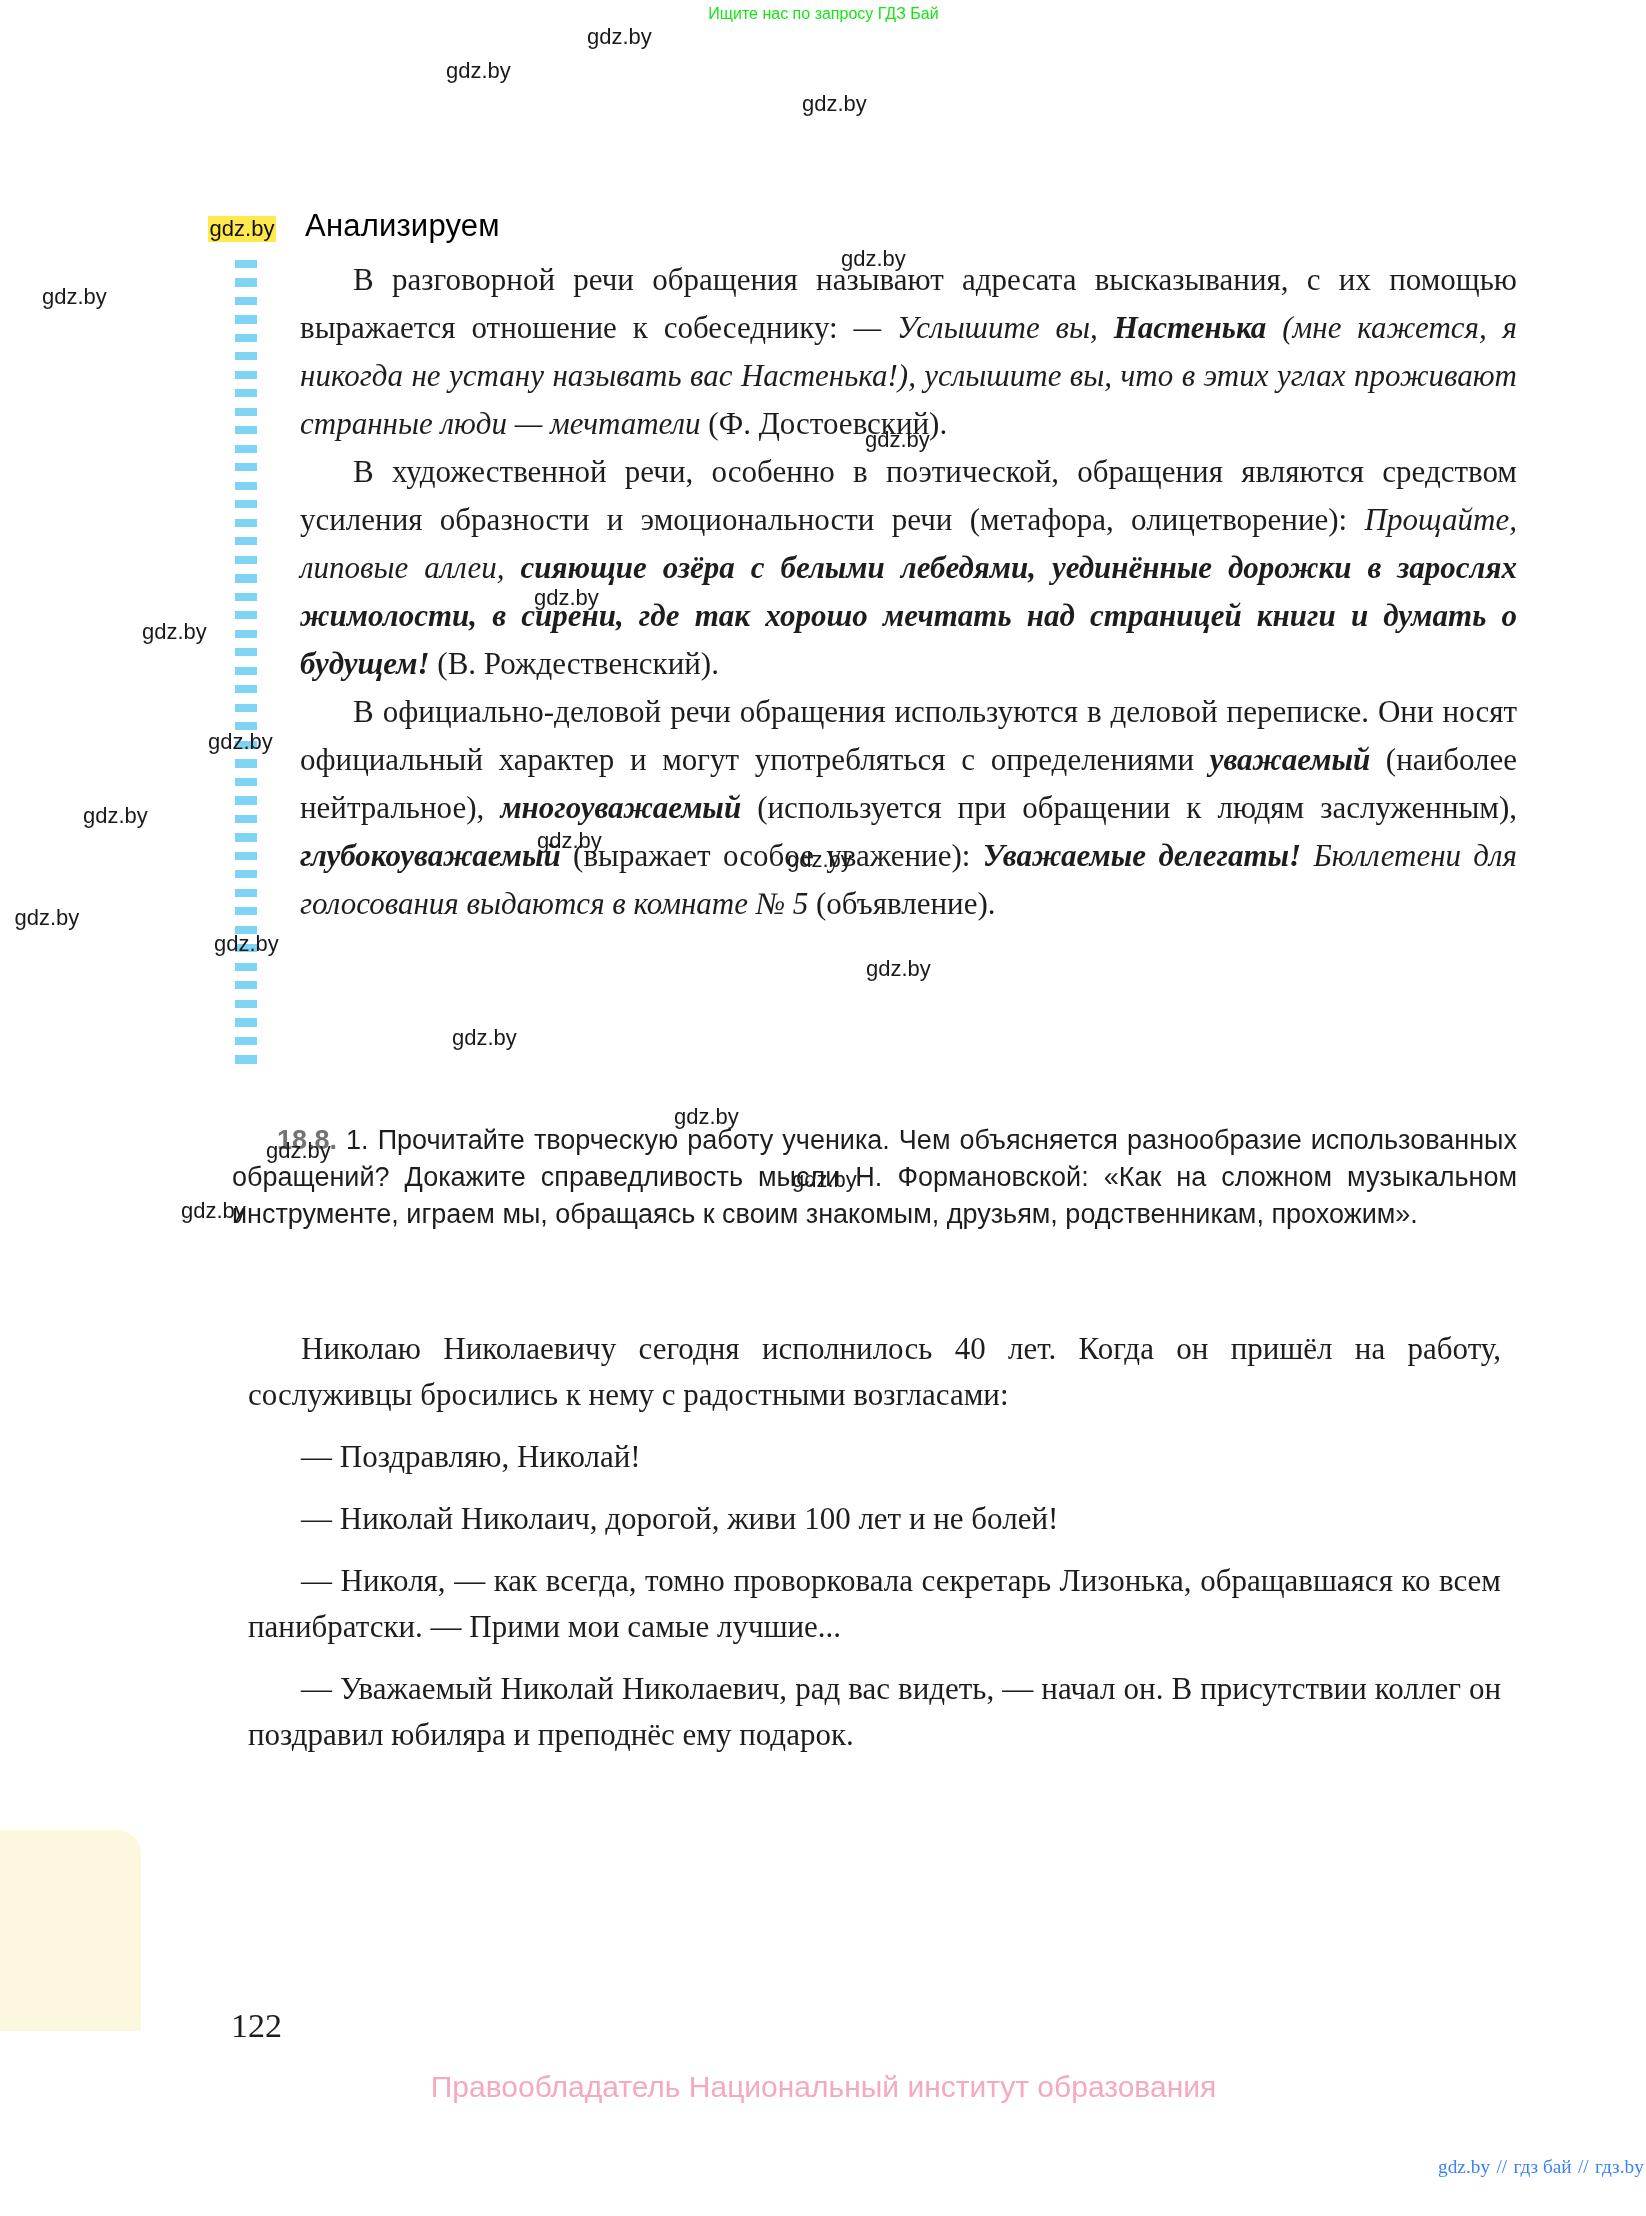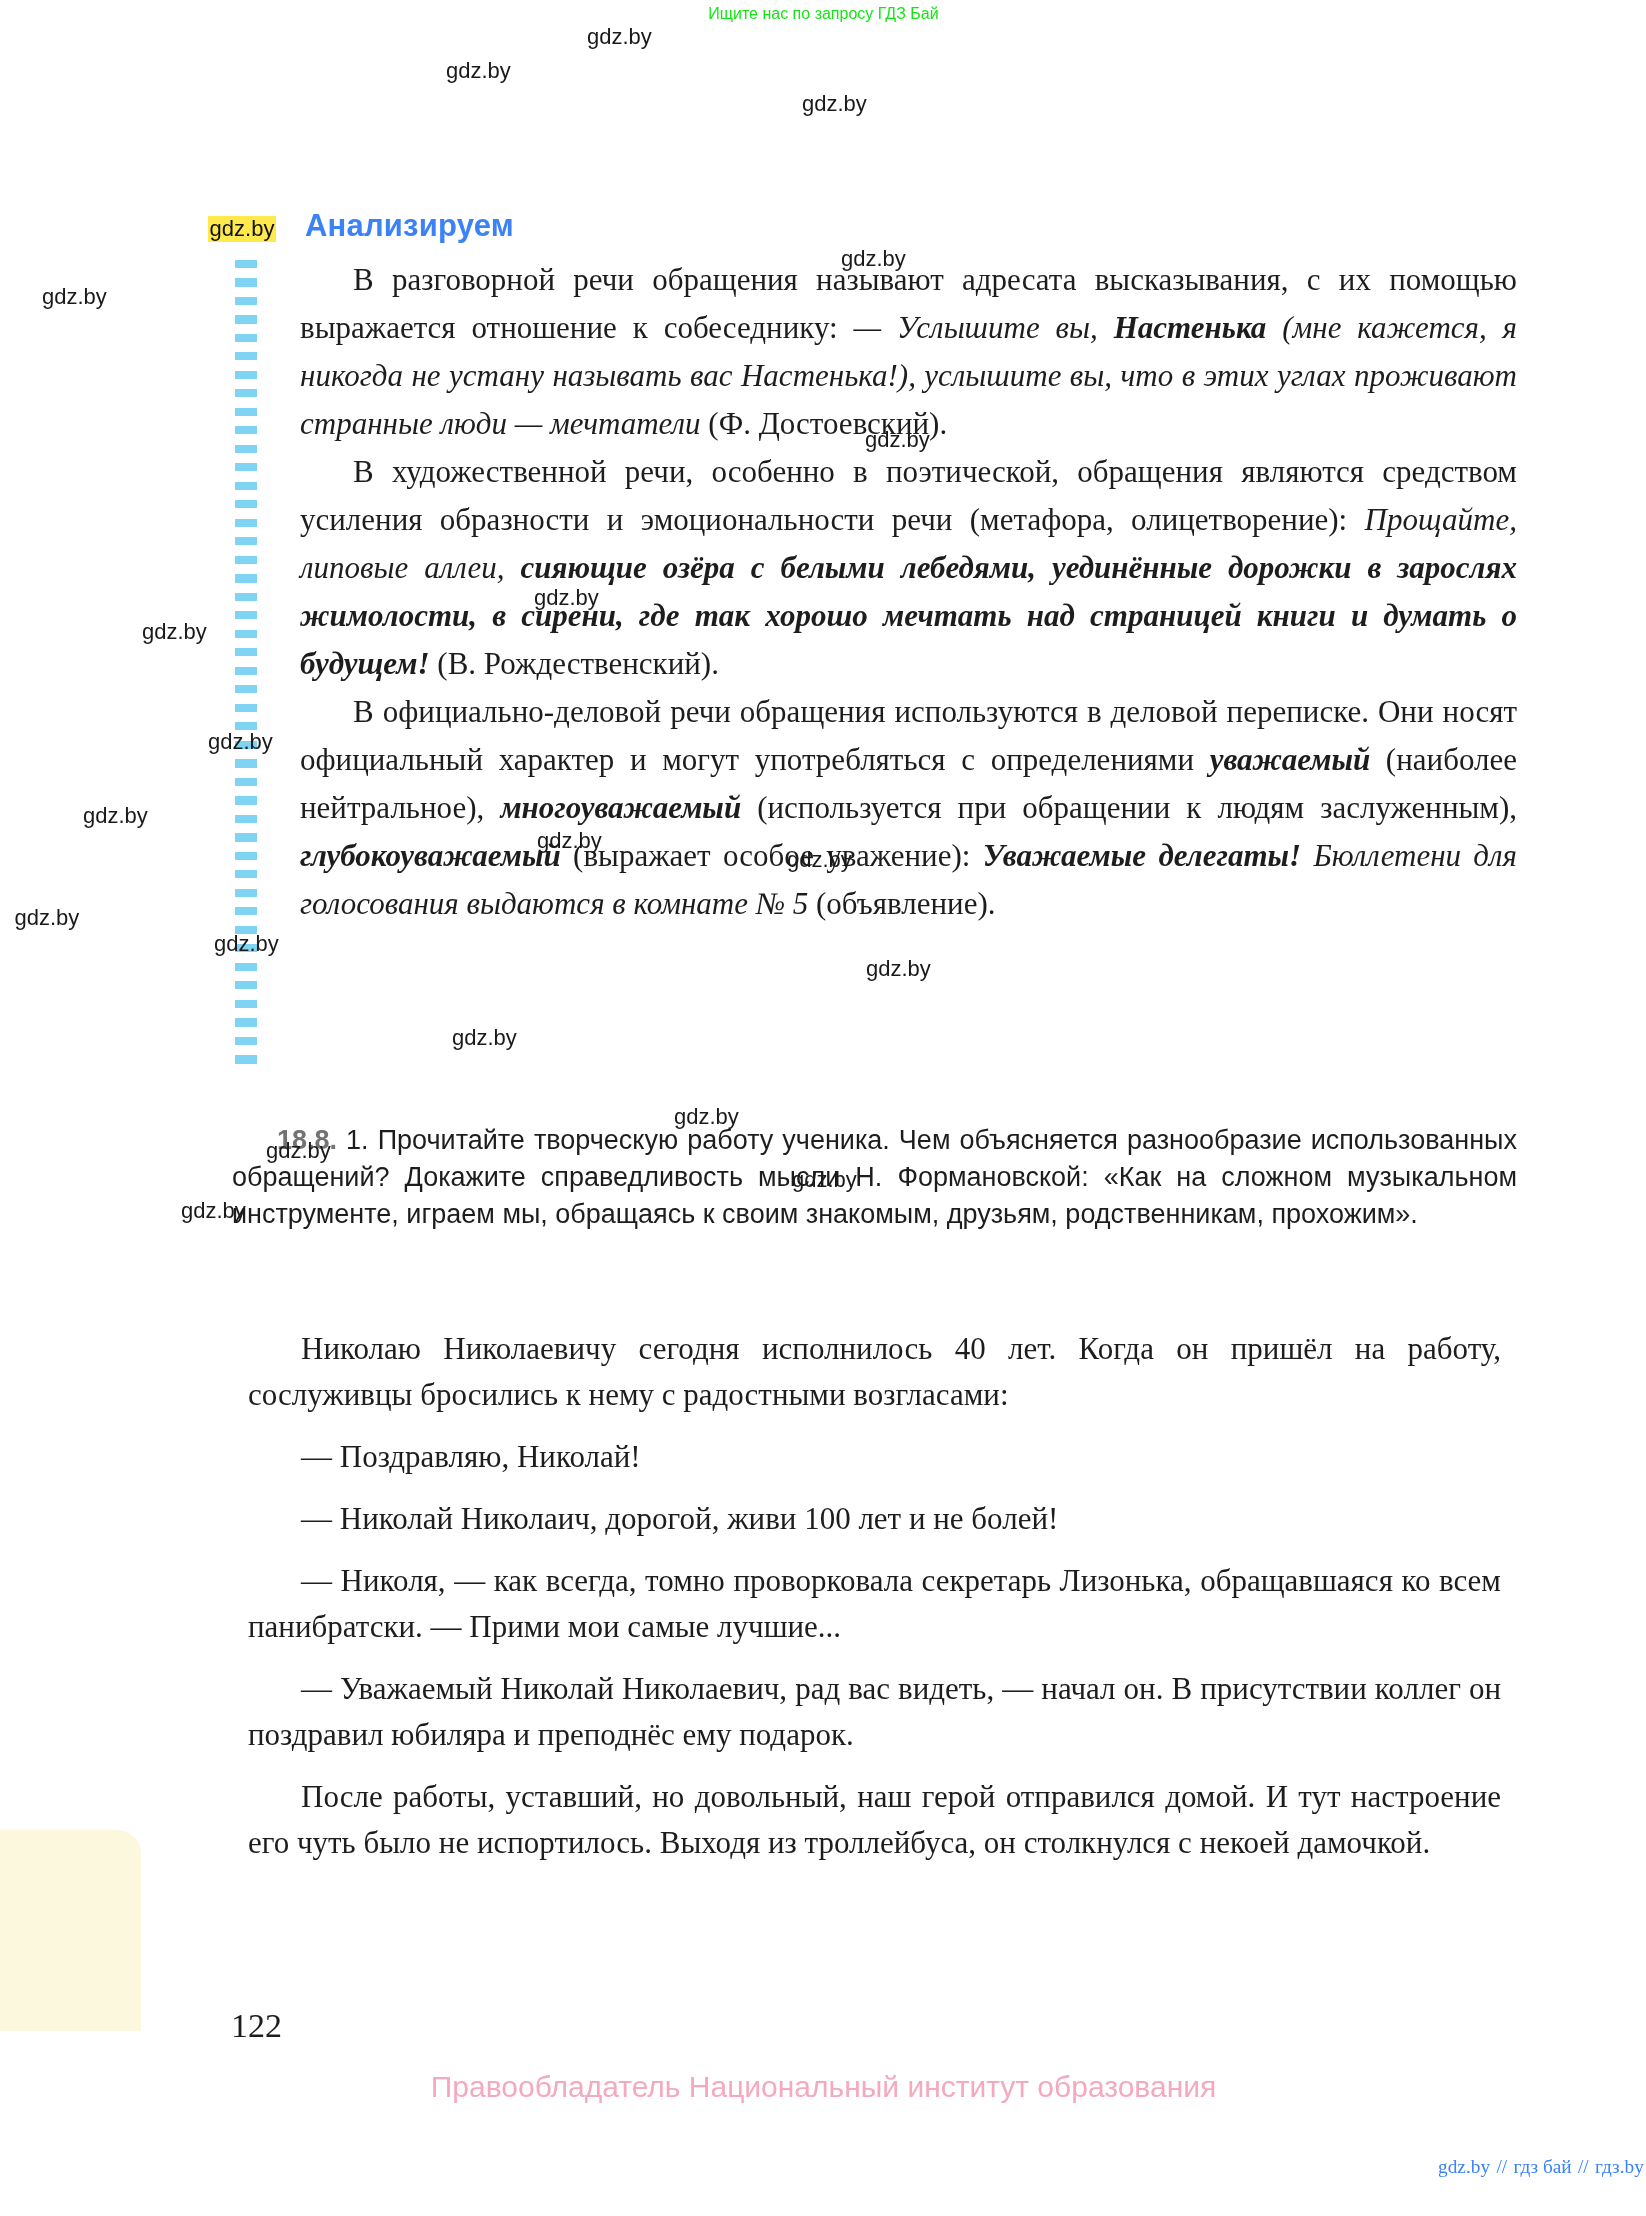--- a/index.html
+++ b/index.html
@@ -73,24 +73,23 @@
   .wm-hl {
     font-family: "Liberation Sans", sans-serif;
     font-size: 22px;
     color: #111;
     background: #ffe94d;
     padding: 0 1.6px;
   }
   .heading-title {
     font-family: "Liberation Sans", sans-serif;
     font-size: 31px;
-    color: #3b82f6;
+    color: #000000;
     margin-left: 29px;
     letter-spacing: 0.2px;
-    font-weight: bold;
   }
 
   
   .stripe-rule {
     position: absolute;
     left: 235px;
     top: 260px;
     width: 22px;
     height: 806px;
     background: repeating-linear-gradient(
@@ -227,21 +226,20 @@
   <div class="task">
     <p><span class="task-num">18.8.</span><span> 1. Прочитайте творческую работу ученика. Чем объясняется разнообразие использованных обращений? Докажите справедливость мысли Н. Формановской: «Как на сложном музыкальном инструменте, играем мы, обращаясь к своим знакомым, друзьям, родственникам, прохожим».</span></p>
   </div>
 
   <div class="story">
     <p>Николаю Николаевичу сегодня исполнилось 40 лет. Когда он пришёл на работу, сослуживцы бросились к нему с радостными возгласами:</p>
     <p class="dlg">— Поздравляю, Николай!</p>
     <p class="dlg">— Николай Николаич, дорогой, живи 100 лет и не болей!</p>
     <p class="dlg">— Николя, — как всегда, томно проворковала секретарь Лизонька, обращавшаяся ко всем панибратски. — Прими мои самые лучшие...</p>
     <p class="dlg">— Уважаемый Николай Николаевич, рад вас видеть, — начал он. В присутствии коллег он поздравил юбиляра и преподнёс ему подарок.</p>
-    <p>После работы, уставший, но довольный, наш герой отправился домой. И тут настроение его чуть было не испортилось. Выходя из троллейбуса, он столкнулся с некоей дамочкой.</p>
   </div>
 
   <div class="pagenum">122</div>
 
   <div class="copyright">Правообладатель Национальный институт образования</div>
 
   <div class="footer-links">
     <span>gdz.by</span><span>//</span><span>гдз бай</span><span>//</span><span>гдз.by</span>
   </div>
 

